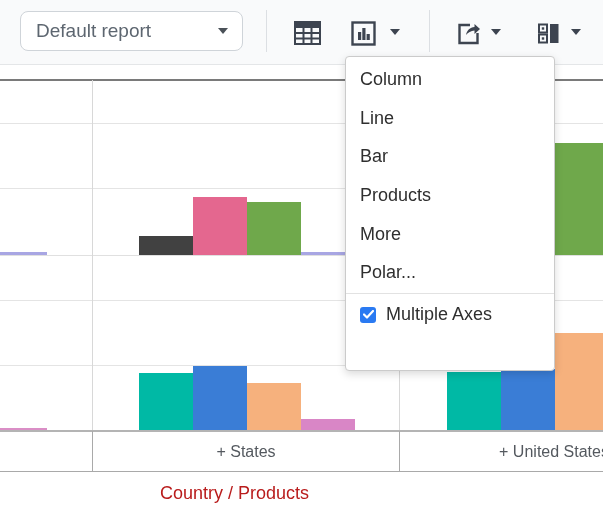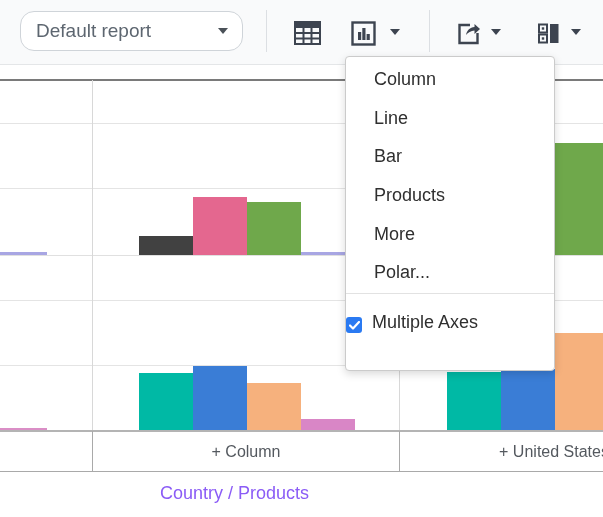--- a/index.html
+++ b/index.html
@@ -3,21 +3,21 @@
 <meta charset="utf-8">
 <style>
   html,body{margin:0;padding:0;background:#fff;}
   .screen{position:relative;width:603px;height:517px;overflow:hidden;background:#fff;
           font-family:"Liberation Sans",sans-serif;}
 
   
   .toolbar{position:absolute;left:0;top:0;width:603px;height:64px;background:#f9fafb;
            border-bottom:1px solid #e4e6e8;z-index:10;}
   .report-select{position:absolute;left:20px;top:11px;width:223px;height:40px;background:#fff;
-                 border:1px solid #cfd4d9;border-radius:14px;box-sizing:border-box;
+                 border:1px solid #cfd4d9;border-radius:8px;box-sizing:border-box;
                  display:flex;align-items:center;cursor:pointer;}
   .report-select .rs-label{padding-left:15px;font-size:19px;color:#5d6670;flex:1;}
   .caret{width:0;height:0;border-left:5.5px solid transparent;border-right:5.5px solid transparent;
          border-top:6.5px solid #3d4450;}
   .report-select .caret{margin-right:14px;border-top-color:#4a5158;}
   .tb-sep{position:absolute;top:10px;width:1px;height:42px;background:#dcdfe3;}
   .tb-icon{position:absolute;top:21px;cursor:pointer;}
   .tb-caret{position:absolute;top:29px;cursor:pointer;}
 
   
@@ -28,30 +28,30 @@
   .base-top{left:0;top:255px;width:603px;height:1px;background:#e0e0e0;}
   .vgrid{top:80px;height:351px;width:1px;background:#d8d8d8;}
   .base-bottom{left:0;top:430px;width:603px;height:2px;background:#b4b4b4;z-index:3;}
   .bar{position:absolute;z-index:2;}
 
   
   .band-cell{position:absolute;top:432px;height:39px;display:flex;align-items:center;
              justify-content:center;font-size:16px;color:#54595f;z-index:4;cursor:pointer;}
   .band-v{position:absolute;top:431px;height:40px;width:1px;background:#a9a9a9;z-index:4;}
   .band-bottom{position:absolute;left:0;top:471px;width:603px;height:1px;background:#a9a9a9;z-index:4;}
-  .axis-title{position:absolute;left:160px;top:483px;font-size:18px;color:#8b5cf6;z-index:4;}
+  .axis-title{position:absolute;left:160px;top:483px;font-size:18px;color:#b91c1c;z-index:4;}
 
   
   .menu{position:absolute;left:345px;top:56px;width:210px;height:315px;background:#fff;
         border:1px solid #cbcbcb;border-radius:4px;box-sizing:border-box;
         box-shadow:0 3px 8px rgba(0,0,0,.15);z-index:50;padding-top:3px;}
-  .menu-item{height:38.7px;display:flex;align-items:center;padding-left:28px;
+  .menu-item{height:38.7px;display:flex;align-items:center;padding-left:14px;
              font-size:18px;color:#2f2f2f;cursor:pointer;}
   .menu-sep{height:1px;background:#e2e2e2;margin:1px 0 2px 0;}
-  .menu-check-row{height:37px;display:flex;align-items:flex-end;cursor:pointer;}
+  .menu-check-row{height:37px;display:flex;align-items:center;padding-left:14px;cursor:pointer;}
   .checkbox{width:16px;height:16px;border-radius:3px;background:#2a7af2;margin-right:10px;
             display:flex;align-items:center;justify-content:center;}
   .menu-check-row .mc-label{font-size:18px;color:#2f2f2f;}
 </style>
 </head>
 <body>
 
 <div class="screen">
 
   <div class="plot" id="plot">
@@ -76,21 +76,21 @@
       <div class="bar" style="left: 247px; top: 383px; width: 54px; height: 48px; background: rgb(246, 177, 125);"></div>
       <div class="bar" style="left: 301px; top: 419px; width: 54px; height: 12px; background: rgb(217, 134, 198);"></div>
       <div class="bar" style="left: 447px; top: 372px; width: 54px; height: 59px; background: rgb(0, 185, 165);"></div>
       <div class="bar" style="left: 501px; top: 369px; width: 54px; height: 62px; background: rgb(58, 125, 214);"></div>
       <div class="bar" style="left: 555px; top: 333px; width: 54px; height: 98px; background: rgb(246, 177, 125);"></div>
     </div>
 
   <div class="band-v" style="left:92px"></div>
   <div class="band-v" style="left:399px"></div>
   <div class="band-bottom"></div>
-  <div class="band-cell" style="left:93px;width:306px">+ Column</div>
+  <div class="band-cell" style="left:93px;width:306px">+ States</div>
   <div class="band-cell" style="left:400px;width:308px">+ United States</div>
   <div class="axis-title">Country / Products</div>
 
   <div class="toolbar">
     <div class="report-select">
       <span class="rs-label">Default report</span>
       <span class="caret"></span>
     </div>
 
     <div class="tb-sep" style="left:266px"></div>

